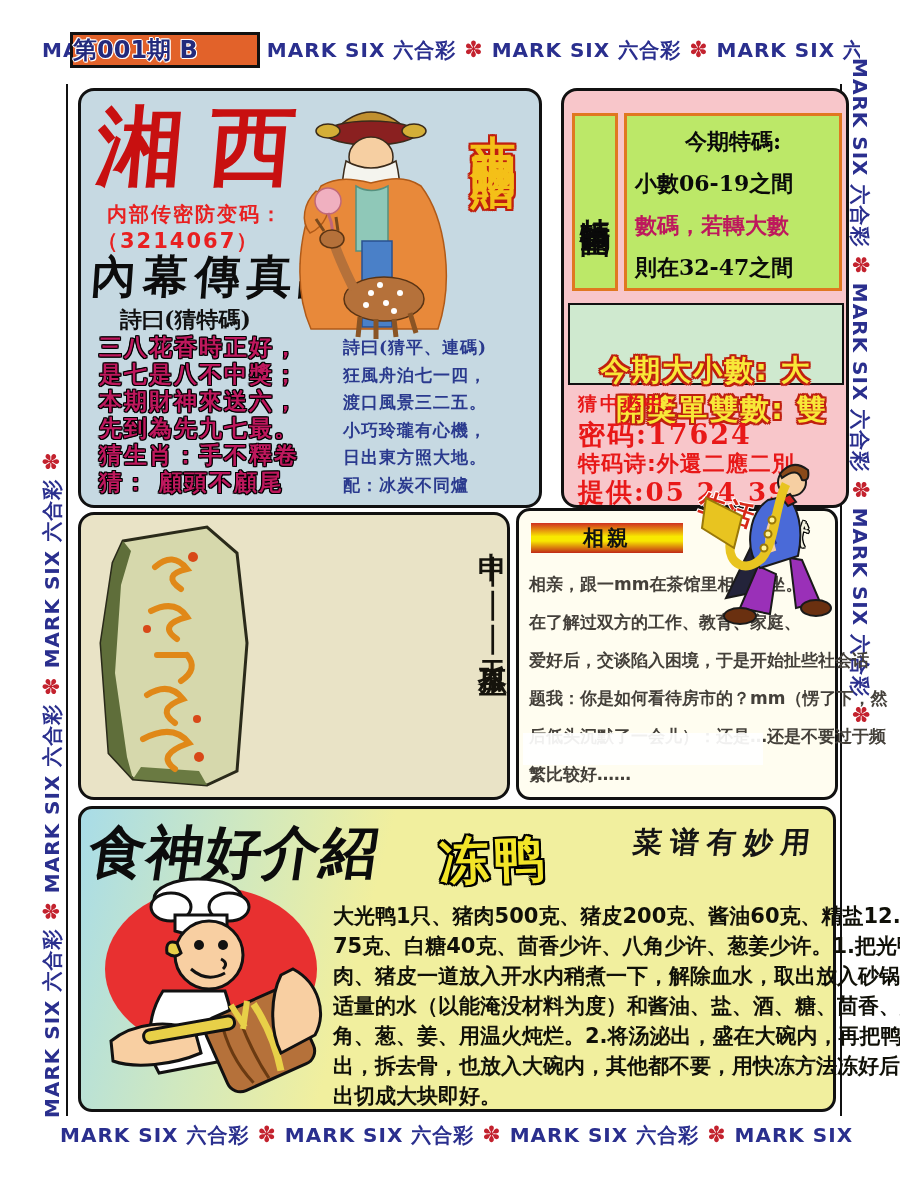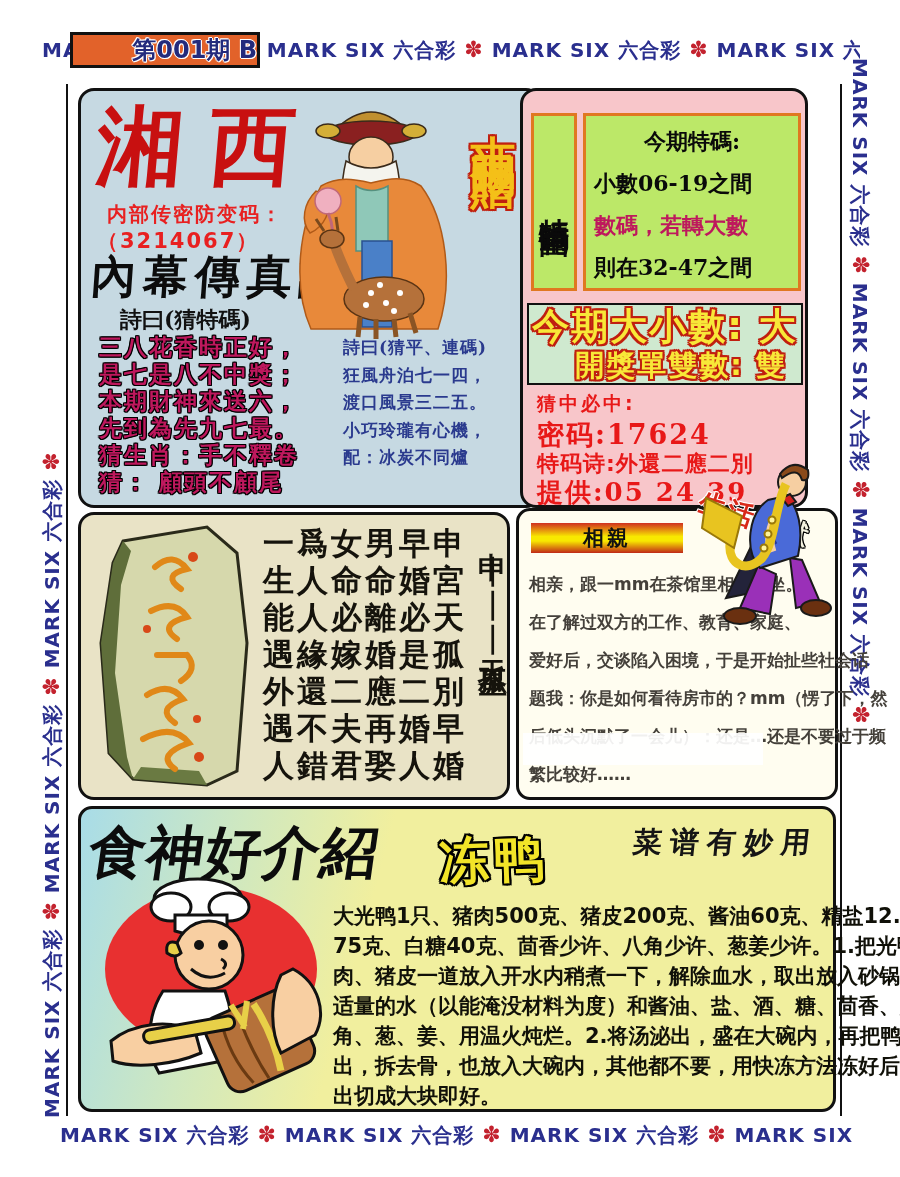--- a/index.html
+++ b/index.html
@@ -13,21 +13,21 @@
   .strip .bf{color:#c3222e;font-size:22px;}
   .vstrip{width:1060px;height:28px;line-height:28px;}
   
   .ol-blk1{text-shadow:1px 0 #000,-1px 0 #000,0 1px #000,0 -1px #000,1px 1px #000,-1px -1px #000,1px -1px #000,-1px 1px #000;}
   .ol-blk2{text-shadow:2px 0 #000,-2px 0 #000,0 2px #000,0 -2px #000,2px 2px #000,-2px -2px #000,2px -2px #000,-2px 2px #000;}
   .ol-red2{text-shadow:2px 0 #c02010,-2px 0 #c02010,0 2px #c02010,0 -2px #c02010,2px 2px #c02010,-2px -2px #c02010,2px -2px #c02010,-2px 2px #c02010;}
   .ol-wht1{text-shadow:1px 0 #fff,-1px 0 #fff,0 1px #fff,0 -1px #fff,1px 1px #fff,-1px -1px #fff;}
   
   .block{position:absolute;border:3px solid #111;border-radius:16px;box-sizing:border-box;}
   #block-xiangxi{left:78px;top:88px;width:464px;height:420px;background:#c6d9e2;}
-  #block-range{left:520px;top:88px;width:288px;height:420px;background:#f8c6ca;}
+  #block-range{left:561px;top:88px;width:288px;height:420px;background:#f8c6ca;}
   #block-tablet{left:78px;top:512px;width:432px;height:288px;background:#e9e3c6;}
   #block-humor{left:516px;top:508px;width:322px;height:292px;background:#fffdf0;border-radius:14px;}
   #block-food{left:78px;top:806px;width:758px;height:306px;border-radius:14px;
      background:linear-gradient(105deg,#a8dce8 0%,#cfe8c0 20%,#f1ef9e 38%,#f1ef9e 100%);}
   .vert{writing-mode:vertical-rl;text-orientation:upright;}
   .poem-y{font-weight:900;font-size:23px;line-height:27px;color:#be185d;letter-spacing:2px;}
   .poem-b{font-weight:bold;font-size:17px;line-height:27.5px;color:#2a3a8e;letter-spacing:1px;}
   .redline{color:#e81818;font-weight:900;}
   .rows7 div{font-weight:900;font-size:31px;line-height:37px;color:#15130c;letter-spacing:3px;}
   .humor-line{font-size:17px;line-height:38px;color:#44403a;font-weight:600;white-space:nowrap;}
@@ -39,21 +39,21 @@
 
 <div id="page">
 
   <div class="abs strip" style="left:42px;top:36px;width:818px;height:28px;line-height:28px;"><span class="bu">MARK SIX 六合彩</span> <span class="bf">✽</span> <span class="bu">MARK SIX 六合彩</span> <span class="bf">✽</span> <span class="bu">MARK SIX 六合彩</span> <span class="bf">✽</span> <span class="bu">MARK SIX 六合彩</span> </div>
   <div class="abs strip" style="left:60px;top:1120px;width:800px;height:30px;line-height:30px;"><span class="bu">MARK SIX 六合彩</span> <span class="bf">✽</span> <span class="bu">MARK SIX 六合彩</span> <span class="bf">✽</span> <span class="bu">MARK SIX 六合彩</span> <span class="bf">✽</span> <span class="bu">MARK SIX 六合彩</span> </div>
   <div class="abs strip vstrip" style="left:-478px;top:574px;transform:rotate(-90deg);"><span class="bu">MARK SIX 六合彩</span> <span class="bf">✽</span> <span class="bu">MARK SIX 六合彩</span> <span class="bf">✽</span> <span class="bu">MARK SIX 六合彩</span> <span class="bf">✽</span></div>
   <div class="abs strip vstrip" style="left:330px;top:574px;transform:rotate(90deg);"><span class="bu">MARK SIX 六合彩</span> <span class="bf">✽</span> <span class="bu">MARK SIX 六合彩</span> <span class="bf">✽</span> <span class="bu">MARK SIX 六合彩</span> <span class="bf">✽</span></div>
   <div class="frame-line" style="left:66px;top:84px;height:1032px;"></div>
   <div class="frame-line" style="left:840px;top:84px;height:1032px;"></div>
 
-  <div class="abs" style="left:70px;top:32px;width:190px;height:36px;background:#e2622a;border:3px solid #111;box-sizing:border-box;z-index:5;text-align:right;">
+  <div class="abs" style="left:70px;top:32px;width:190px;height:36px;background:#e2622a;border:3px solid #111;box-sizing:border-box;z-index:5;text-align:left;">
     <span class="ol-wht1" style="font-size:24px;font-weight:900;color:#232a7c;line-height:30px;">第001期 B</span>
   </div>
 
   <div class="block" id="block-xiangxi">
     <div class="abs serif" style="left:16px;top:-2px;font-size:86px;font-weight:900;color:#c81010;letter-spacing:26px;transform:skewX(-5deg);">湘西</div>
 
     <svg class="abs" style="left:195px;top:0px;z-index:2;" width="200" height="250" viewBox="0 0 200 250">
       <g stroke="#3a2a1a" stroke-width="1.5">
         <path d="M58,40 Q95,2 132,40 Z" fill="#c09030"></path>
         <ellipse cx="95" cy="42" rx="46" ry="12" fill="#8a2020"></ellipse>
@@ -98,34 +98,35 @@
       <div class="poem-y ol-blk1">先到為先九七最。</div>
       <div class="poem-y ol-blk1">猜生肖：手不釋卷</div>
       <div class="poem-y ol-blk1">猜： 顧頭不顧尾</div>
     </div>
 
     <div class="abs serif" style="left:262px;top:243px;">
       <div class="poem-b">詩曰(猜平、連碼)</div>
       <div class="poem-b">狂風舟泊七一四，</div>
       <div class="poem-b">渡口風景三二五。</div>
       <div class="poem-b">小巧玲瓏有心機，</div>
+      <div class="poem-b">日出東方照大地。</div>
       <div class="poem-b">配：冰炭不同爐</div>
     </div>
   </div>
 
   <div class="block" id="block-range">
     <div class="abs vert serif" style="left:8px;top:22px;width:46px;height:178px;background:#bce868;border:3px solid #e07820;box-sizing:border-box;font-size:30px;font-weight:900;color:#0a0a0a;text-align:center;letter-spacing:4px;">特碼範圍</div>
     <div class="abs serif" style="left:60px;top:22px;width:218px;height:178px;background:#bce868;border:3px solid #e07820;box-sizing:border-box;padding:4px 8px;">
       <div style="font-size:22px;font-weight:900;color:#0a0a0a;line-height:42px;text-align:center;">今期特碼:</div>
       <div style="font-size:22px;font-weight:900;color:#0a0a0a;line-height:42px;">小數06-19之間</div>
       <div style="font-size:22px;font-weight:900;color:#be185d;line-height:42px;">數碼，若轉大數</div>
       <div style="font-size:22px;font-weight:900;color:#0a0a0a;line-height:42px;">則在32-47之間</div>
     </div>
     <div class="abs" style="left:4px;top:212px;width:276px;height:82px;background:#cfe9cf;border:2px solid #111;box-sizing:border-box;text-align:center;padding-top:2px;">
-      <div class="ol-red2" style="font-size:37px;font-weight:900;color:#f8e838;line-height:39px;letter-spacing:2px;">今期大小數: 大</div>
+      <div class="ol-red2" style="font-size:29px;font-weight:900;color:#f8e838;line-height:39px;letter-spacing:2px;margin-top:44px;">今期大小數: 大</div>
       <div class="ol-red2" style="font-size:29px;font-weight:900;color:#f8e838;line-height:39px;letter-spacing:2px;padding-left:32px;">開獎單雙數: 雙</div>
     </div>
     <div class="abs redline" style="left:14px;top:300px;font-size:19px;letter-spacing:3px;">猜中必中:</div>
     <div class="abs redline serif" style="left:14px;top:326px;font-size:27px;letter-spacing:2px;">密码:17624</div>
     <div class="abs redline" style="left:14px;top:358px;font-size:22px;letter-spacing:1px;">特码诗:外還二應二別</div>
     <div class="abs redline serif" style="left:14px;top:384px;font-size:26px;letter-spacing:2px;">提供:05 24 39</div>
   </div>
 
   <div class="block" id="block-tablet">
     <svg class="abs" style="left:8px;top:8px;" width="168" height="270" viewBox="0 0 168 270">
@@ -139,29 +140,20 @@
         <path d="M58,172 q22,-14 36,4 q-28,10 -8,24"></path>
         <path d="M54,216 q30,-16 46,4 q-34,12 -14,26"></path>
       </g>
       <g fill="#d84818" stroke="none">
         <circle cx="104" cy="34" r="5"></circle>
           <circle cx="58" cy="106" r="4"></circle>
         <circle cx="108" cy="196" r="4"></circle>
           <circle cx="110" cy="234" r="5"></circle>
       </g>
     </svg>
-    <div class="abs rows7" style="left:182px;top:10px;">
-      <div>一爲女男早申</div>
-      <div>生人命命婚宮</div>
-      <div>能人必離必天</div>
-      <div>遇緣嫁婚是孤</div>
-      <div>外還二應二別</div>
-      <div>遇不夫再婚早</div>
-      <div>人錯君娶人婚</div>
-    </div>
     <div class="abs vert" style="left:392px;top:14px;height:262px;font-size:29px;font-weight:900;color:#15130c;letter-spacing:5px;">申｜｜｜天孤星</div>
   </div>
 
   <div class="block" id="block-humor">
     <div class="abs" style="left:12px;top:12px;width:152px;height:30px;background:linear-gradient(#d03020 0%,#f8e800 45%,#f8e800 60%,#c02818 100%);text-align:center;">
       <span style="font-size:21px;font-weight:900;color:#111;line-height:30px;letter-spacing:3px;">相親</span>
     </div>
     <div class="abs" style="left:178px;top:-10px;transform:rotate(18deg);font-size:27px;font-weight:900;letter-spacing:2px;z-index:4;">
       <span class="ol-wht1" style="color:#d82818;">生活</span><span class="ol-blk1" style="color:#f4f2e0;">幽默</span>
     </div>

